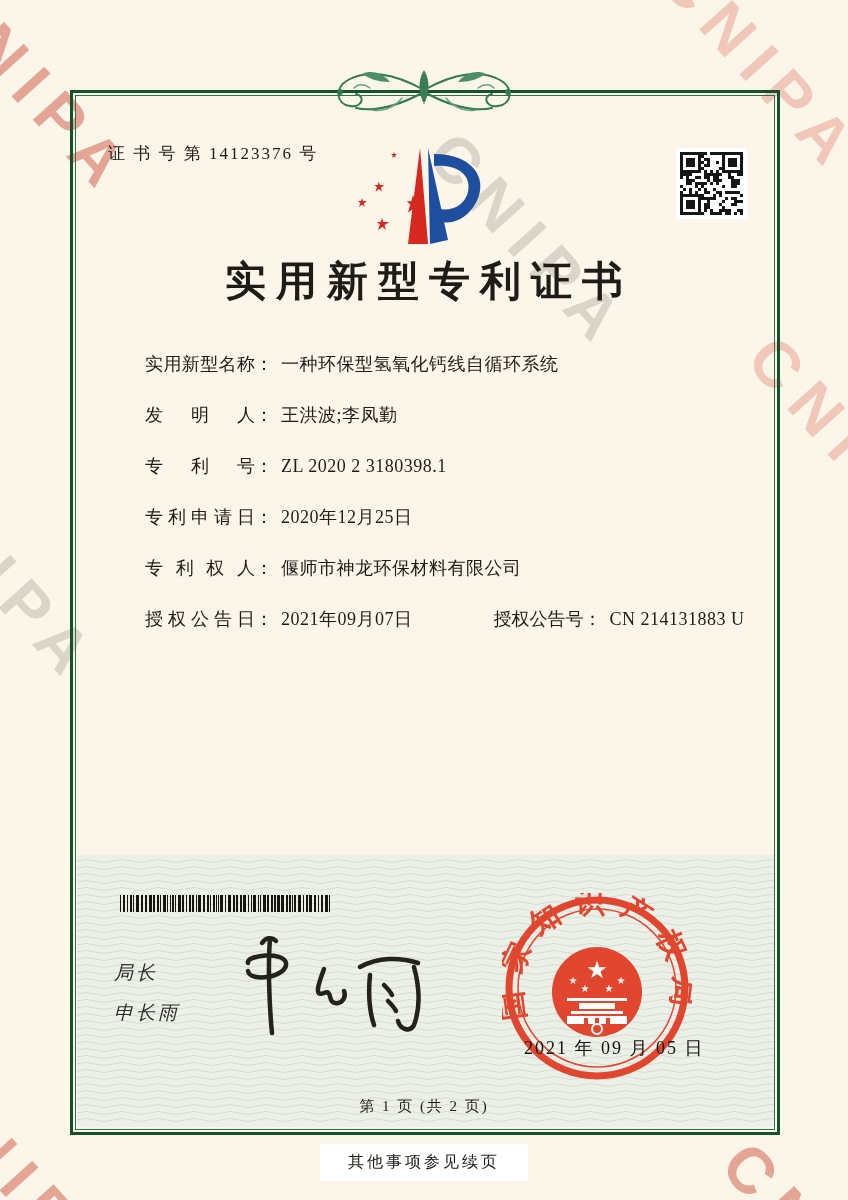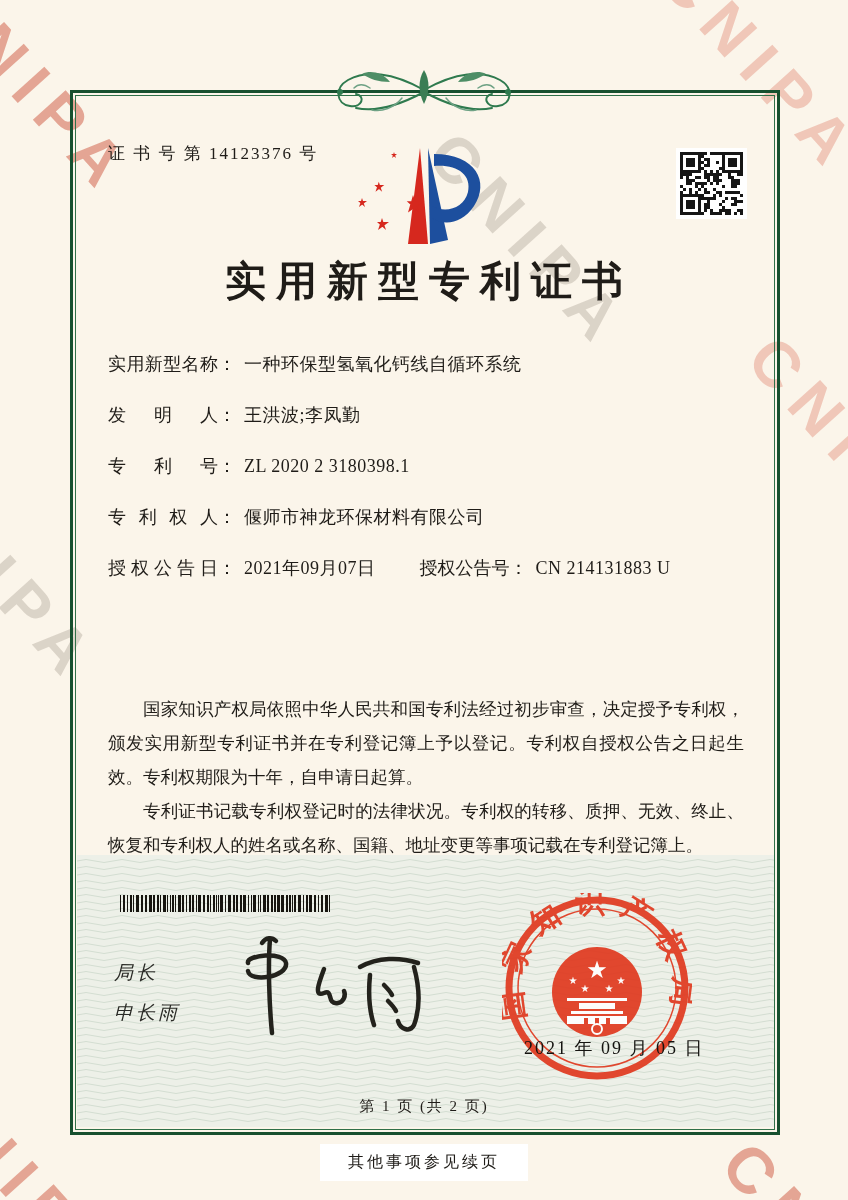--- a/index.html
+++ b/index.html
@@ -41,21 +41,21 @@
   }
   .qr i{display:block;}
   .qr i.d{background:#161616;}
   .doc-title{
     position:absolute;left:0;top:254px;width:100%;text-align:center;
     font-size:41px;font-weight:bold;letter-spacing:10px;text-indent:10px;z-index:2;
   }
   
   .fields{position:absolute;left:108px;top:352px;width:648px;font-size:18px;z-index:2;}
   .frow{margin-bottom:27px;line-height:24px;white-space:nowrap;}
-  .flabel{display:inline-block;width:110px;text-align:justify;text-align-last:justify;}
+  .flabel{display:inline-block;width:110px;text-align:justify;text-align-last:justify;margin-left:37px;}
   .fvalue{margin-left:8px;letter-spacing:0.5px;}
   .grant2{margin-left:44px;}
   .grant2 .flabel{width:auto;text-align-last:auto;}
   
   .bodytext{
     position:absolute;left:108px;top:692px;width:636px;font-size:17.5px;
     line-height:34px;text-align:justify;z-index:2;
   }
   .bodytext p{margin:0;text-indent:2em;}
   
@@ -624,31 +624,30 @@
     <div class="frow">
       <span class="flabel">实用新型名称</span><span>：</span><span class="fvalue">一种环保型氢氧化钙线自循环系统</span>
     </div>
     <div class="frow">
       <span class="flabel">发明人</span><span>：</span><span class="fvalue">王洪波;李凤勤</span>
     </div>
     <div class="frow">
       <span class="flabel">专利号</span><span>：</span><span class="fvalue">ZL 2020 2 3180398.1</span>
     </div>
     <div class="frow">
+      <span class="flabel">专利申请日</span><span>：</span><span class="fvalue">2020年12月25日</span>
+    </div>
+    <div class="frow">
       <span class="flabel">专利权人</span><span>：</span><span class="fvalue">偃师市神龙环保材料有限公司</span>
     </div>
     <div class="frow">
       <span class="flabel">授权公告日</span><span>：</span><span class="fvalue">2021年09月07日</span><span class="grant2"><span class="flabel">授权公告号</span><span>：</span><span class="fvalue">CN 214131883 U</span></span>
     </div>
   </div>
 
-  <div class="bodytext">
-    <p>国家知识产权局依照中华人民共和国专利法经过初步审查，决定授予专利权，颁发实用新型专利证书并在专利登记簿上予以登记。专利权自授权公告之日起生效。专利权期限为十年，自申请日起算。</p>
-    <p>专利证书记载专利权登记时的法律状况。专利权的转移、质押、无效、终止、恢复和专利权人的姓名或名称、国籍、地址变更等事项记载在专利登记簿上。</p>
-  </div>
 
   <div class="barcode" id="barcode">
       <i style="width: 1px; background: rgb(23, 21, 15);"></i>
       <i style="width: 2px;"></i>
       <i style="width: 2px; background: rgb(23, 21, 15);"></i>
       <i style="width: 2px;"></i>
       <i style="width: 1px; background: rgb(23, 21, 15);"></i>
       <i style="width: 2px;"></i>
       <i style="width: 2px; background: rgb(23, 21, 15);"></i>
       <i style="width: 1px;"></i>

